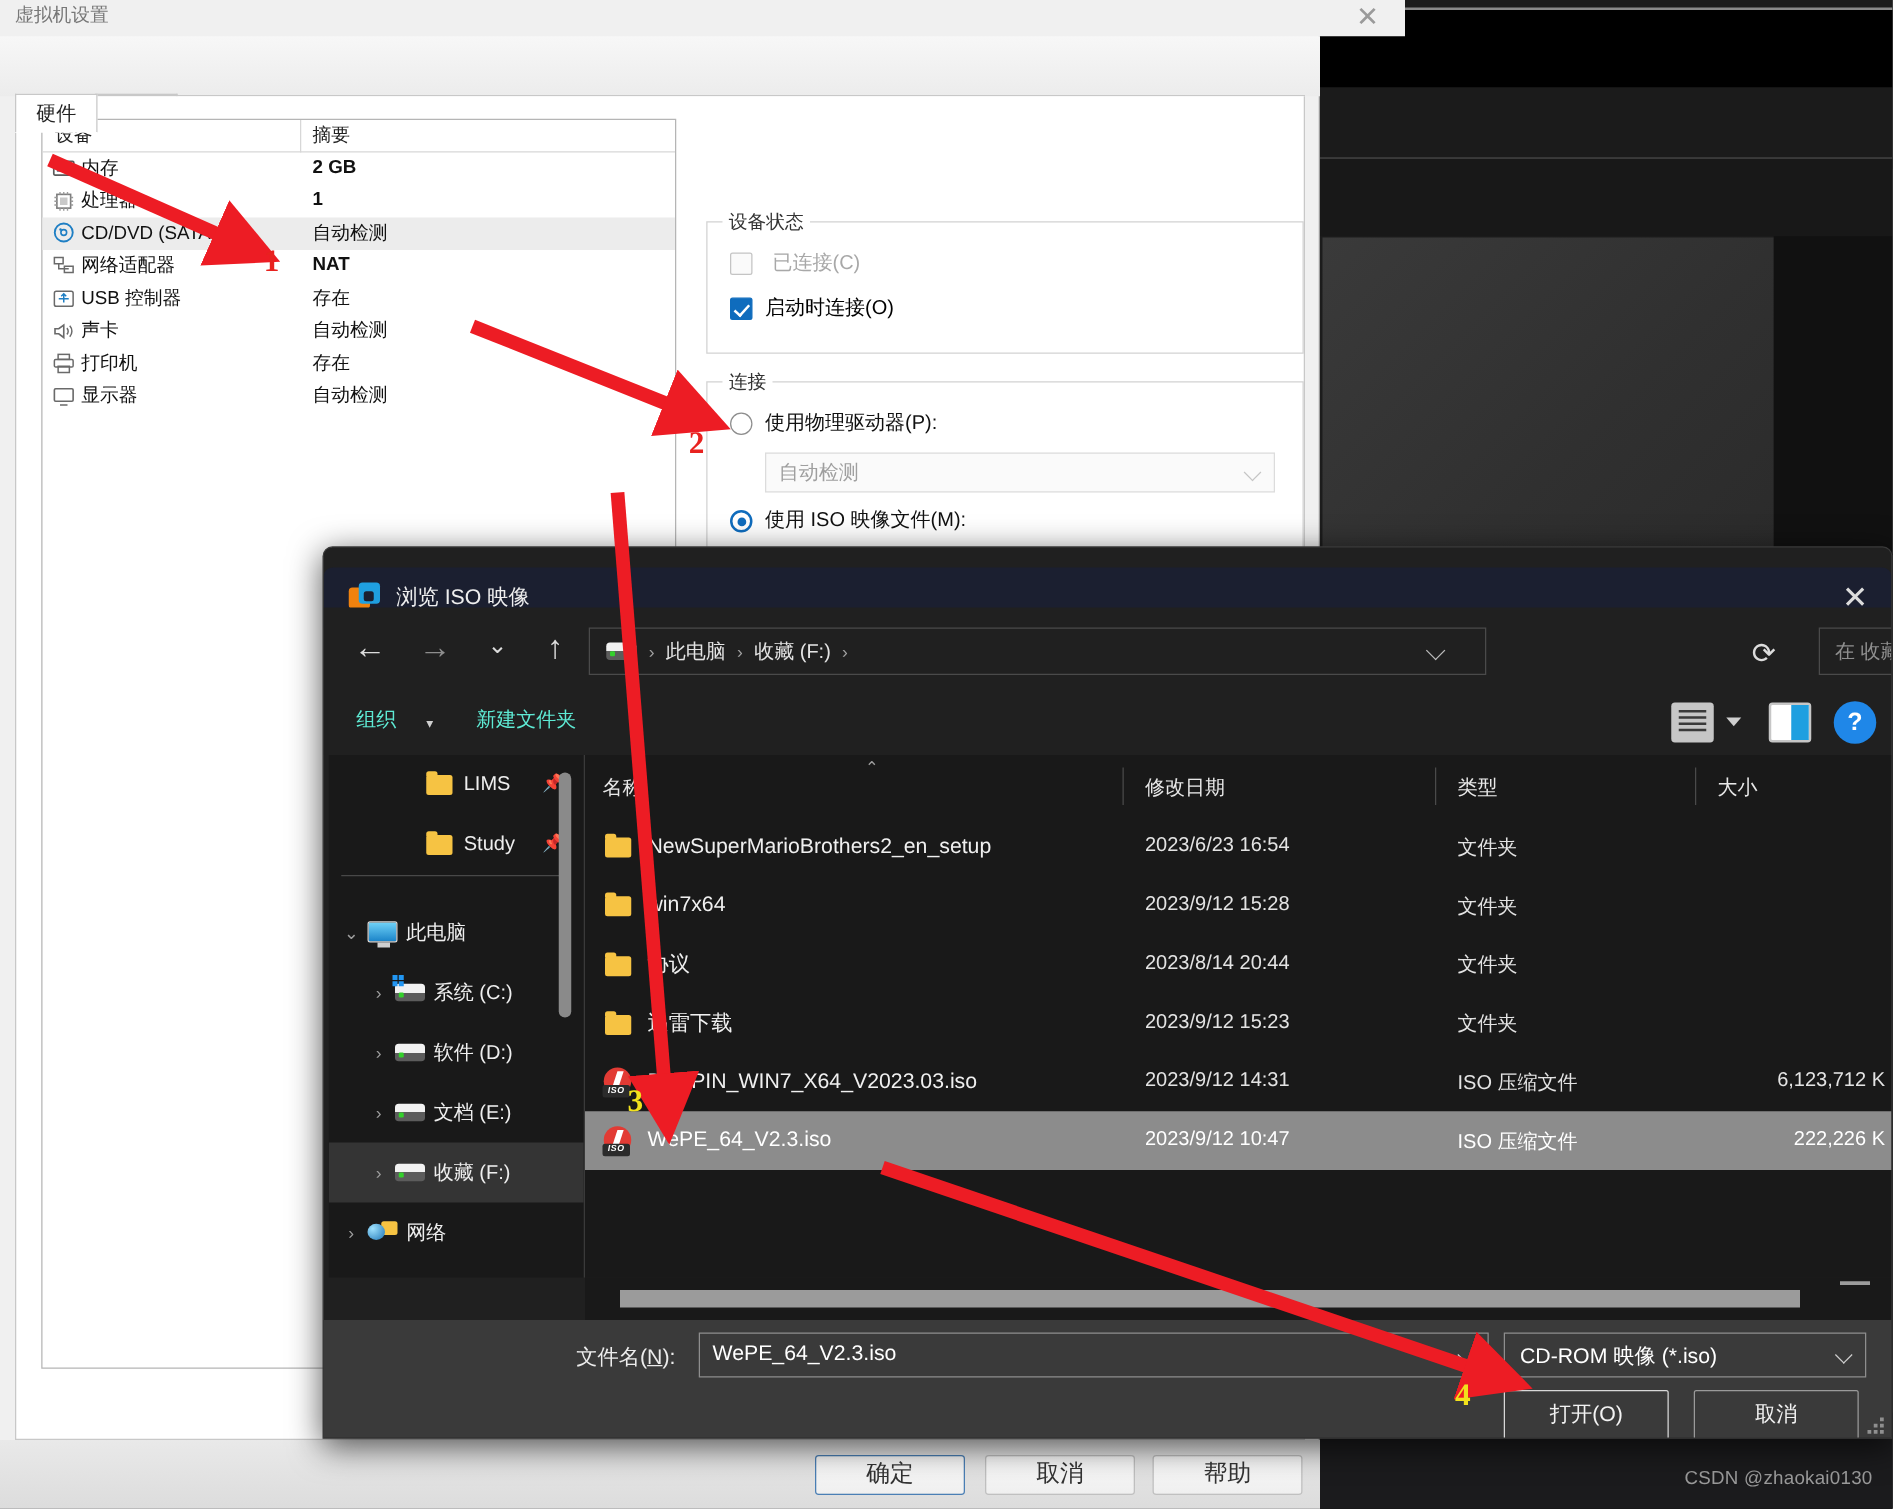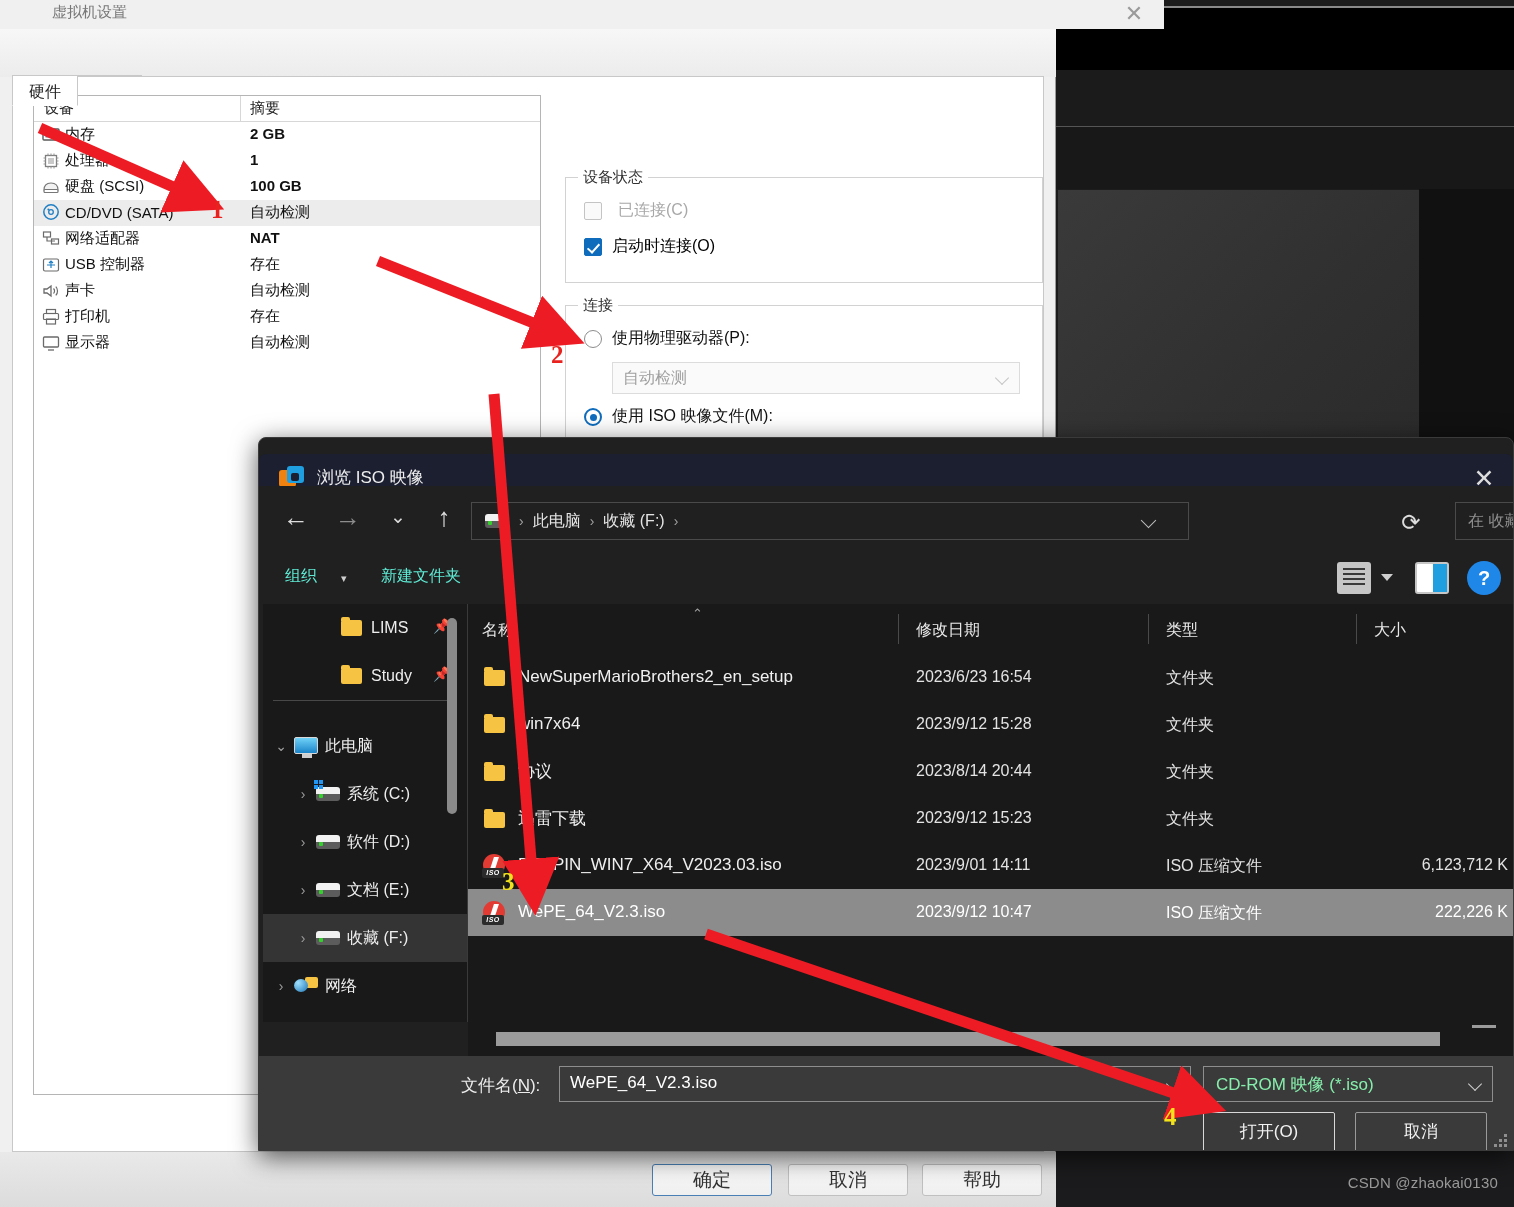--- a/index.html
+++ b/index.html
@@ -32,21 +32,20 @@
 
   
   .vm-dialog {
     position:absolute; left:0; top:0; width:1056px; height:1207px;
     background:#f0f0f0;
     border-right:1px solid #9b9b9b;
   }
   .vm-titlebar {
     position:absolute; left:0; top:0; width:1124px; height:29px;
     background:#f0f0f0;
-    margin-left:40px;
   }
   .vm-title { position:absolute; left:12px; top:3px; font-size:15px; color:#777; }
   .vm-close {
     position:absolute; right:10px; top:0px; width:40px; height:28px;
     color:#9a9a9a; font-size:22px; line-height:28px; text-align:center; font-weight:300;
     cursor:pointer;
   }
   .vm-tabbar {
     position:absolute; left:0; top:29px; width:1056px; height:48px;
     background:linear-gradient(#f7f7f7,#ececec);
@@ -251,21 +250,21 @@
   .fd-bot { position:absolute; left:0; top:618px; width:100%; height:96px; background:#3a3a3a; }
   .fn-label { position:absolute; left:202px; top:18px; font-size:17px; color:#ececec; }
   .fn-label u { text-decoration:underline; }
   .fn-input { position:absolute; left:300px; top:10px; width:632px; height:36px;
               border:1px solid #8e8e8e; background:#3a3a3a; }
   .fn-input .v { position:absolute; left:10px; top:6px; font-size:17px; color:#fff; }
   .fn-input .a { position:absolute; right:12px; top:12px; width:10px; height:10px;
                  border-right:1.6px solid #cfcfcf; border-bottom:1.6px solid #cfcfcf; transform:rotate(45deg); }
   .ft-input { position:absolute; left:944px; top:10px; width:290px; height:36px;
               border:1px solid #8e8e8e; background:#3a3a3a; }
-  .ft-input .v { position:absolute; left:12px; top:6px; font-size:17px; color:#86efac; }
+  .ft-input .v { position:absolute; left:12px; top:6px; font-size:17px; color:#ffffff; }
   .ft-input .a { position:absolute; right:12px; top:12px; width:10px; height:10px;
                  border-right:1.6px solid #cfcfcf; border-bottom:1.6px solid #cfcfcf; transform:rotate(45deg); }
   .fd-btn { position:absolute; top:56px; height:40px; width:132px; border:1px solid #9a9a9a;
             background:#3a3a3a; color:#f2f2f2; font-size:17px; text-align:center; line-height:38px;
             cursor:pointer; border-radius:2px; }
   .fd-btn.open { left:944px; border-color:#d8d8d8; }
   .fd-btn.cancel { left:1096px; }
   .fd-grip { position:absolute; right:6px; bottom:5px; width:14px; height:14px; }
   .fd-grip i { position:absolute; width:3px; height:3px; background:#8f8f8f; }
 
@@ -329,30 +328,20 @@
                 <span class="dicon"><svg width="18" height="18" viewBox="0 0 18 18">
                     <rect x="3.5" y="3.5" width="11" height="11" fill="none" stroke="#7d7d7d" stroke-width="1.3"></rect>
                     <rect x="6" y="6" width="6" height="6" fill="#c9c9c9"></rect>
                     <g stroke="#9a9a9a" stroke-width="1.1">
                       <path d="M6 1.5v2M9 1.5v2M12 1.5v2M6 14.5v2M9 14.5v2M12 14.5v2M1.5 6h2M1.5 9h2M1.5 12h2M14.5 6h2M14.5 9h2M14.5 12h2"></path>
                     </g>
                   </svg></span>
                 <span>处理器</span>
               </div>
               <div class="dsum b">1</div>
-            </div>
-            <div class="devrow">
-              <div class="dname">
-                <span class="dicon"><svg width="18" height="18" viewBox="0 0 18 18">
-                    <path d="M2 12 Q2 5 9 5 Q16 5 16 12 z" fill="#f2f2f2" stroke="#777" stroke-width="1.2"></path>
-                    <rect x="2" y="11.5" width="14" height="3" rx="1" fill="#fff" stroke="#777" stroke-width="1.2"></rect>
-                  </svg></span>
-                <span>硬盘 (SCSI)</span>
-              </div>
-              <div class="dsum b">100 GB</div>
             </div>
             <div class="devrow sel">
               <div class="dname">
                 <span class="dicon"><svg width="18" height="18" viewBox="0 0 18 18">
                     <circle cx="9" cy="9" r="7.2" fill="none" stroke="#1f7fc4" stroke-width="1.5"></circle>
                     <circle cx="9" cy="9" r="2.3" fill="none" stroke="#1f7fc4" stroke-width="1.3"></circle>
                     <circle cx="6.4" cy="6.6" r="1" fill="#1f7fc4"></circle>
                   </svg></span>
                 <span>CD/DVD (SATA)</span>
               </div>
@@ -647,21 +636,21 @@
           </div>
           <div class="fl-row" style="top: 238px;">
             <div class="c-name">
               <span class="f-ico">
                 <i class="ic-iso">
                   <span class="tag">ISO</span>
                 </i>
               </span>
               <span>DEEPIN_WIN7_X64_V2023.03.iso</span>
             </div>
-            <div class="c-date" style="left: 448px;">2023/9/01 14:11</div>
+            <div class="c-date" style="left: 448px;">2023/9/12 14:31</div>
             <div class="c-type" style="left: 698px;">ISO 压缩文件</div>
             <div class="c-size" style="left: 886px; width: 154px;">6,123,712 K</div>
           </div>
           <div class="fl-row sel" style="top: 285px;">
             <div class="c-name">
               <span class="f-ico">
                 <i class="ic-iso">
                   <span class="tag">ISO</span>
                 </i>
               </span>

